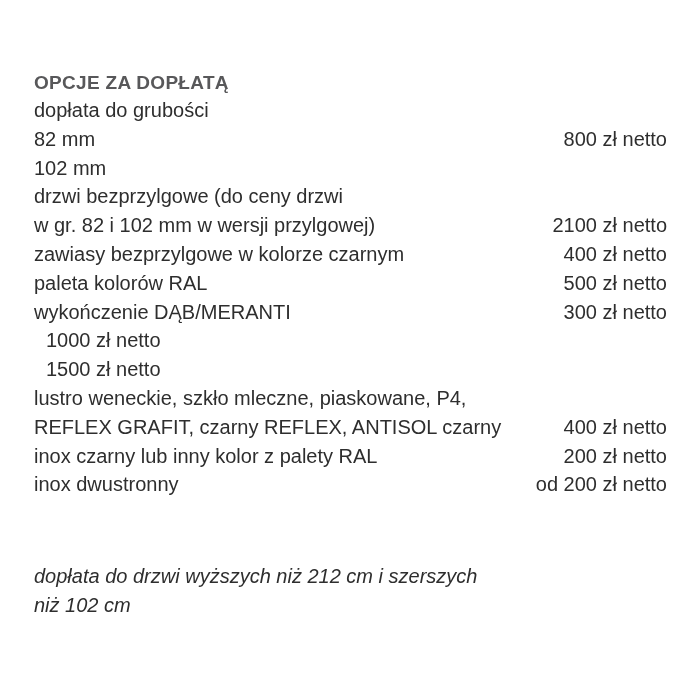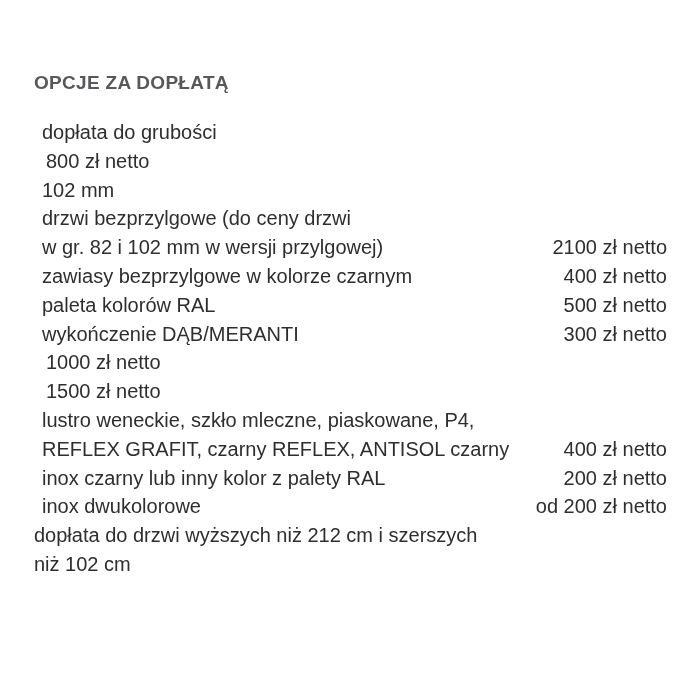--- a/index.html
+++ b/index.html
@@ -20,64 +20,65 @@
   }
   .inner {
     padding: 70px 33px 0 34px;
   }
   .title {
     font-size: 19px;
     font-weight: 700;
     letter-spacing: 0.3px;
     line-height: 26px;
     color: var(--title-text);
-    margin-bottom: 22px;
   }
   .price-list {
     font-size: 20px;
     line-height: 28.8px;
   }
   .row {
     display: flex;
     justify-content: space-between;
     align-items: flex-end;
   }
   .label {
     flex: 1 1 auto;
     white-space: pre-line;
-    margin-left: 8px;
   }
   .price {
     flex: 0 0 auto;
     text-align: right;
     padding-left: 12px;
     white-space: nowrap;
   }
   .footnote {
+    margin-top: 63px;
     font-size: 20px;
     line-height: 29px;
     white-space: pre-line;
+    font-style: italic;
   }
 </style>
 </head>
 <body>
 
 <div class="page">
   <div class="inner">
 
     <h1 class="title">OPCJE ZA DOPŁATĄ</h1>
 
     <div class="price-list">
 
       <div class="row">
         <span class="label">dopłata do grubości</span>
         <span class="price"></span>
       </div>
 
       <div class="row">
+        <span class="label">82 mm</span>
         <span class="price">800 zł netto</span>
       </div>
 
       <div class="row">
         <span class="label">102 mm</span>
       </div>
 
       <div class="row">
         <span class="label">drzwi bezprzylgowe (do ceny drzwi
 w gr. 82 i 102 mm w wersji przylgowej)</span>
@@ -113,21 +114,21 @@
         <span class="price">400 zł netto</span>
       </div>
 
 
       <div class="row">
         <span class="label">inox czarny lub inny kolor z palety RAL</span>
         <span class="price">200 zł netto</span>
       </div>
 
       <div class="row">
-        <span class="label">inox dwukolorowe</span>
+        <span class="label">inox dwustronny</span>
         <span class="price">od 200 zł netto</span>
       </div>
 
     </div>
 
     <p class="footnote">dopłata do drzwi wyższych niż 212 cm i szerszych
 niż 102 cm</p>
 
   </div>
 </div>

